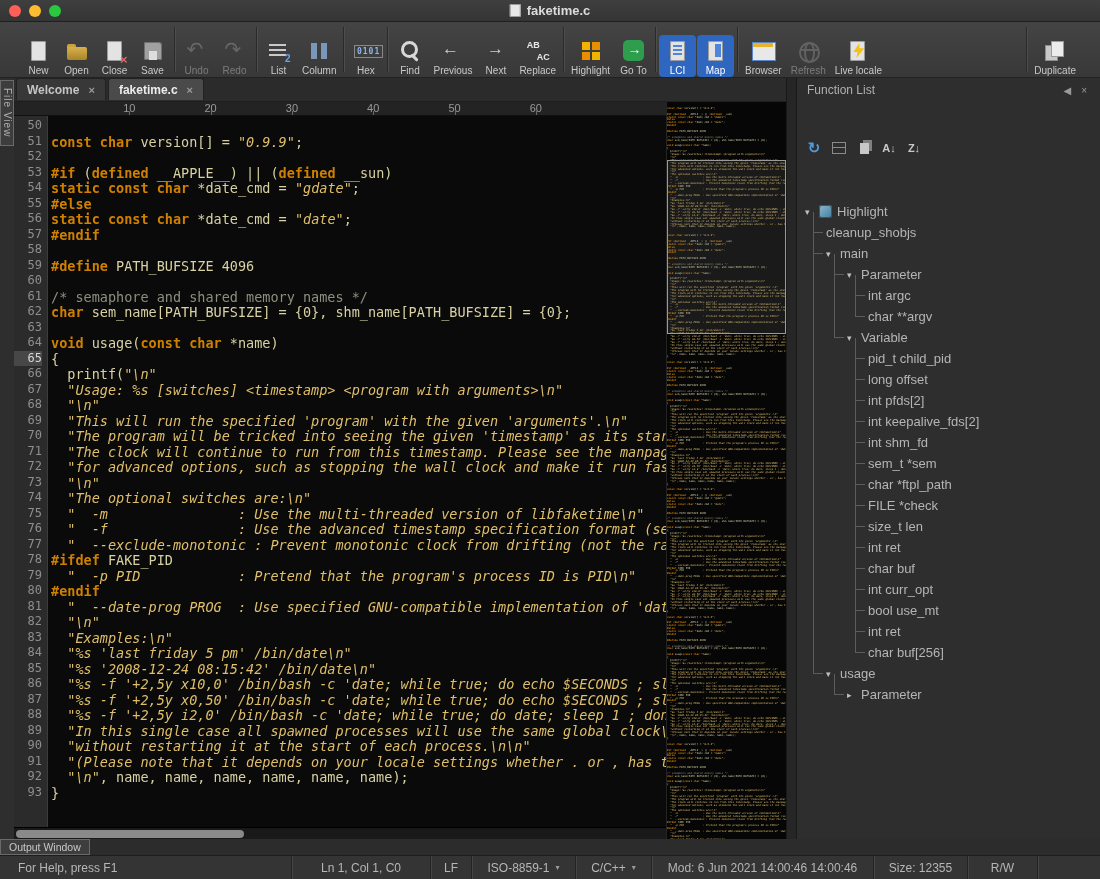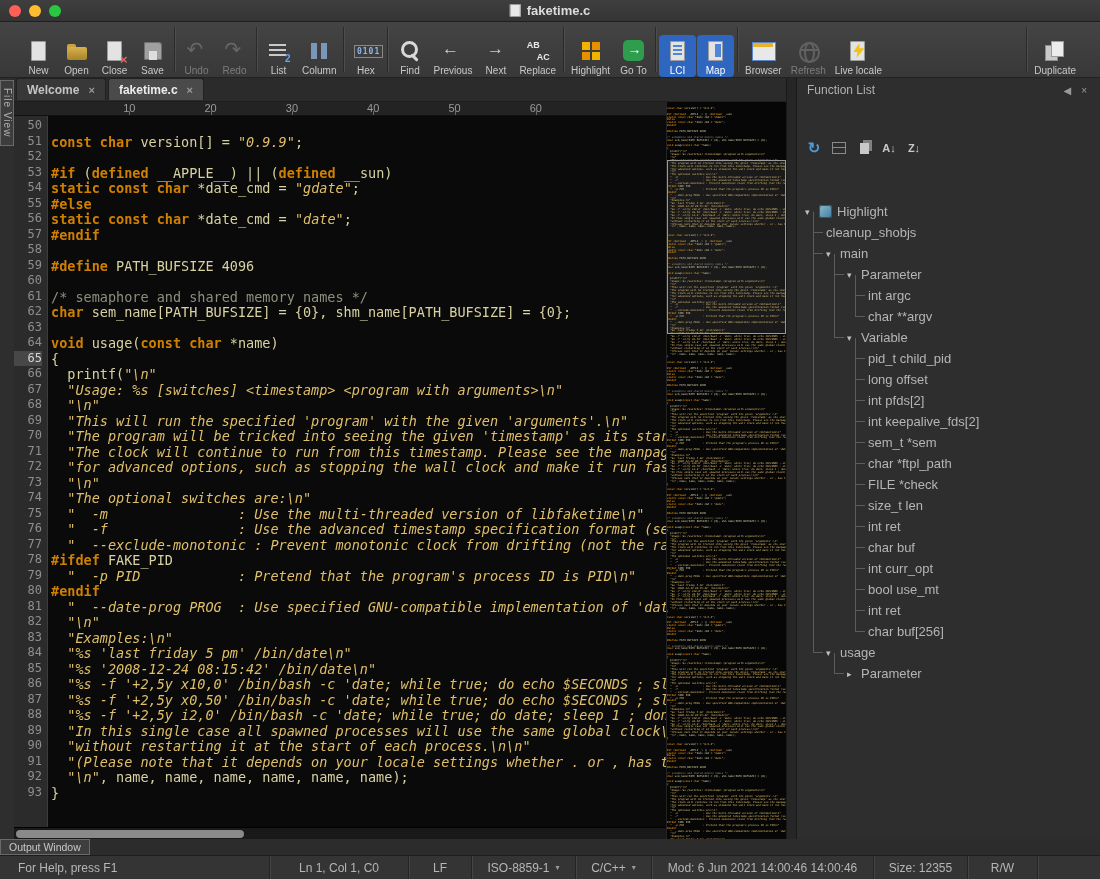--- a/index.html
+++ b/index.html
@@ -168,21 +168,21 @@
   
   .outputrow { height:16px; flex:none; background:#2c2c2c; display:flex; align-items:stretch; }
   .outbtn { padding:0 8px; font-size:10.5px; color:#c8c8c8; background:#3e3e3e;
     border:1px solid #6a6a6a; display:flex; align-items:center; white-space:nowrap; }
   .statusbar { height:24px; flex:none; background:#343434; border-top:1px solid #1d1d1d;
     display:flex; align-items:stretch; font-size:12px; color:#b6b6b6; }
   .seg { display:flex; align-items:center; justify-content:center; border-right:1px solid #242424;
     box-shadow:1px 0 0 #454545; white-space:nowrap; overflow:hidden; }
   .statusbar .seg:nth-child(1){ flex:1; justify-content:flex-start; padding:0 18px; }
   .statusbar .seg:nth-child(2){ width:139px;text-align:center; }
-  .statusbar .seg:nth-child(3){ width:63px;text-align:right; }
+  .statusbar .seg:nth-child(3){ width:41px;text-align:right; }
   .statusbar .seg:nth-child(4){ width:104px; }
   .statusbar .seg:nth-child(5){ width:76px; }
   .statusbar .seg:nth-child(6){ width:222px; }
   .statusbar .seg:nth-child(7){ width:94px; }
   .statusbar .seg:nth-child(8){ width:70px; }
   .statusbar .seg.filler { width:62px; border-right:none; box-shadow:none; }
   .sarrow { font-size:8px; margin-left:6px; color:#9a9a9a; }
 </style>
 </head>
 <body>
@@ -779,20 +779,25 @@
                         <span class="tlab">int pfds[2]</span>
                       </div>
                     </li>
                     <li>
                       <div class="trow">
                         <span class="tlab">int keepalive_fds[2]</span>
                       </div>
                     </li>
                     <li>
                       <div class="trow">
+                        <span class="tlab">int shm_fd</span>
+                      </div>
+                    </li>
+                    <li>
+                      <div class="trow">
                         <span class="tlab">sem_t *sem</span>
                       </div>
                     </li>
                     <li>
                       <div class="trow">
                         <span class="tlab">char *ftpl_path</span>
                       </div>
                     </li>
                     <li>
                       <div class="trow">

